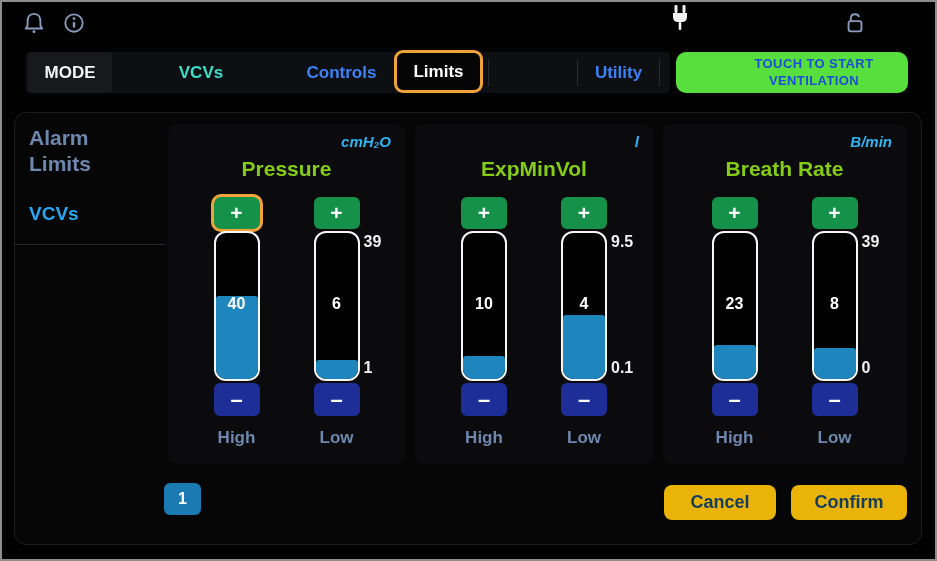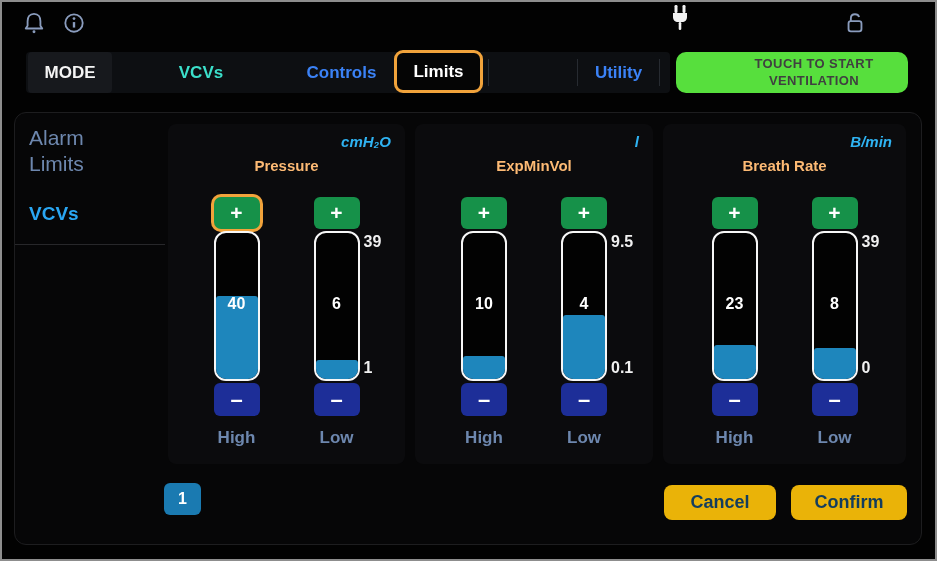--- a/index.html
+++ b/index.html
@@ -30,38 +30,38 @@
     border-left:11px solid transparent; border-right:11px solid transparent; border-top:13px solid #f1a33b; }
   .tab-monitor { left:463px; width:88px; }
   .tab-utility { left:552px; width:81px; }
   .nav-sep { position:absolute; top:7px; width:1px; height:27px; background:#272b31; }
   .sep1 { left:462px; } .sep2 { left:551px; } .sep3 { left:633px; }
   
   .start-btn { position:absolute; left:676px; top:52px; width:232px; height:41px;
     background:#57df3d; border-radius:10px; border:none; cursor:pointer;
     display:flex; flex-direction:column; align-items:center; justify-content:center;
     font-family:"Liberation Sans", sans-serif;
-    color:#404040; font-weight:bold; font-size:13px; line-height:1.3; letter-spacing:.4px;padding-left:44px; }
+    color:#1d4ed8; font-weight:bold; font-size:13px; line-height:1.3; letter-spacing:.4px;padding-left:44px; }
   
   .main { position:absolute; left:14px; top:112px; width:908px; height:433px;
     background:#060607; border:1px solid #1d1d1f; border-radius:12px; }
   .side-title { position:absolute; left:14px; top:12px; font-size:21px; line-height:1.25;
-    font-weight:normal; color:#6d87ae; }
+    font-weight:bold; color:#6d87ae; }
   .side-item { position:absolute; left:14px; top:90px; font-size:19px; font-weight:bold;
     color:#2aa7f3; cursor:pointer; }
   .side-divider { position:absolute; left:0; top:131px; width:150px; height:1px; background:#27272a; }
   
   .panel { position:absolute; top:11px; height:340px; background:#0b0b0d; border-radius:8px; }
   .panel-pressure { left:153px; width:237px; }
   .panel-expminvol { left:400px; width:238px; }
   .panel-breathrate { left:648px; width:243px; }
   .unit { position:absolute; top:9px; right:14px; font-size:15px; font-weight:bold;
     font-style:italic; color:#2fb3f2; }
   .ptitle { position:absolute; top:33px; left:0; width:100%; text-align:center;
-    font-size:15px; font-weight:bold; color:#fdba74; }
+    font-size:21px; font-weight:bold; color:#84cc16; }
   .sliders-row { position:absolute; top:73px; left:0; right:0; display:flex; justify-content:center; }
   .num-col { width:42px; margin-top:33px; height:150px; position:relative;
     font-size:16px; font-weight:bold; color:#f0f0f0; }
   .num-col .num { position:absolute; width:100%; }
   .num-col.left { text-align:right; }
   .num-col.left .num { padding-right:7px; }
   .num-col.right .num { padding-left:4px; }
   .num.top { top:3px; } .num.bottom { bottom:3px; }
   .gap { width:54px; }
   .slider { width:46px; display:flex; flex-direction:column; align-items:center; }

